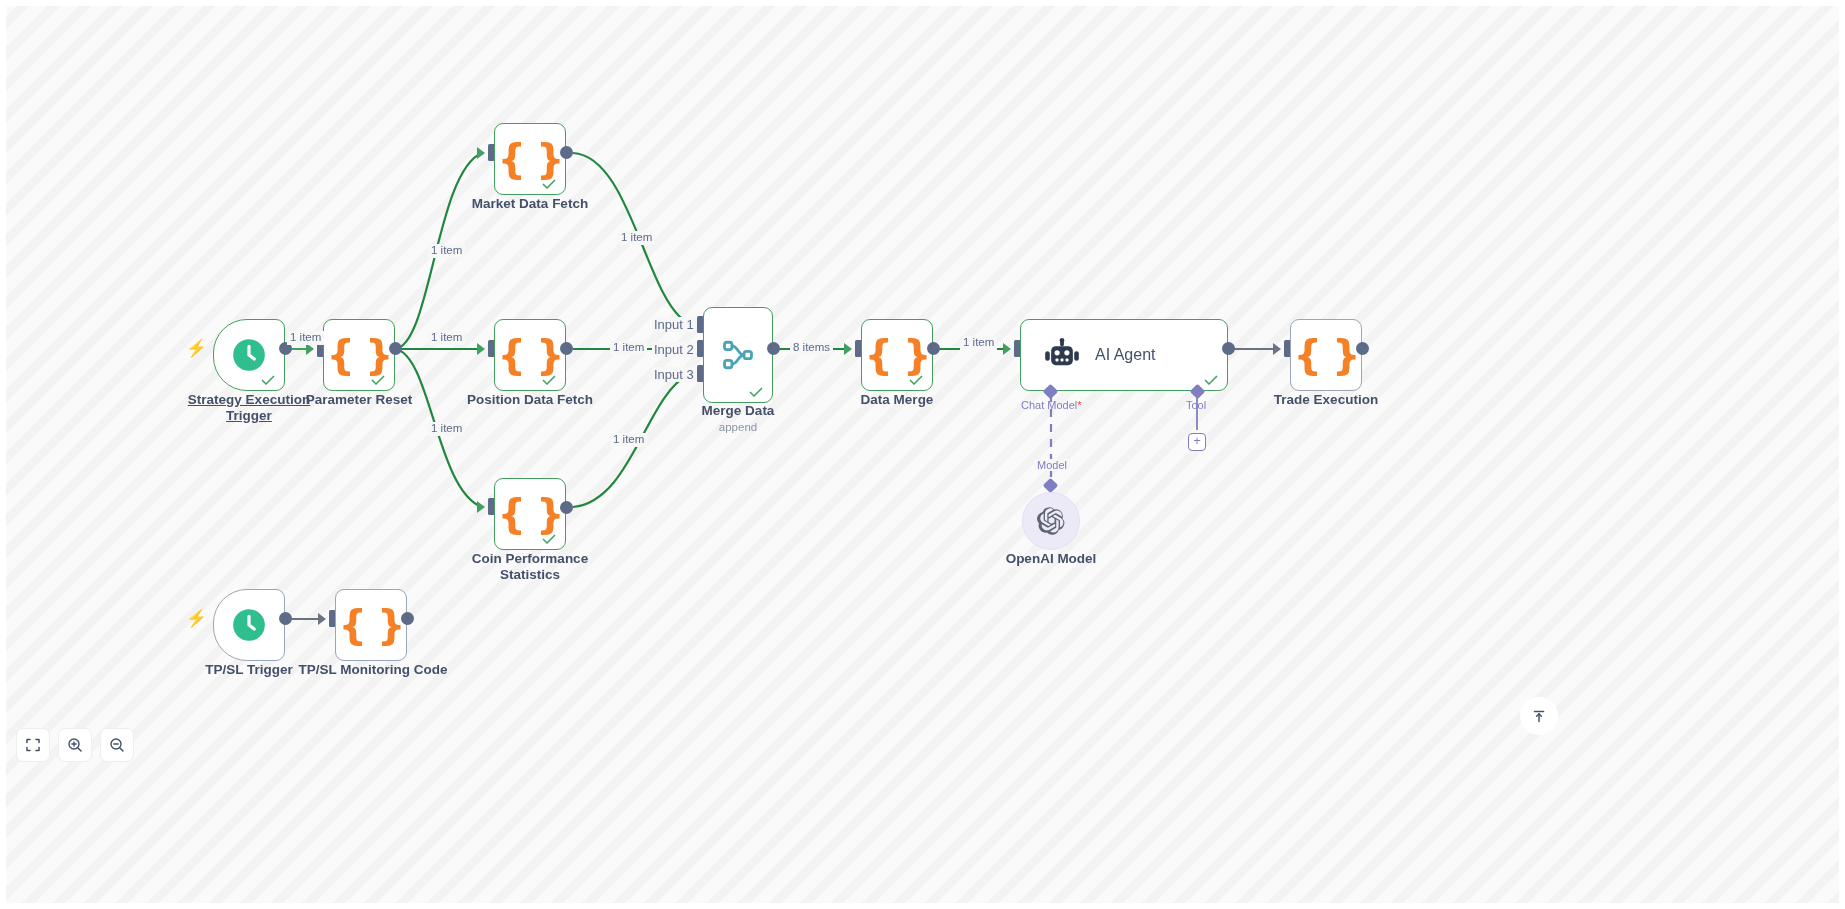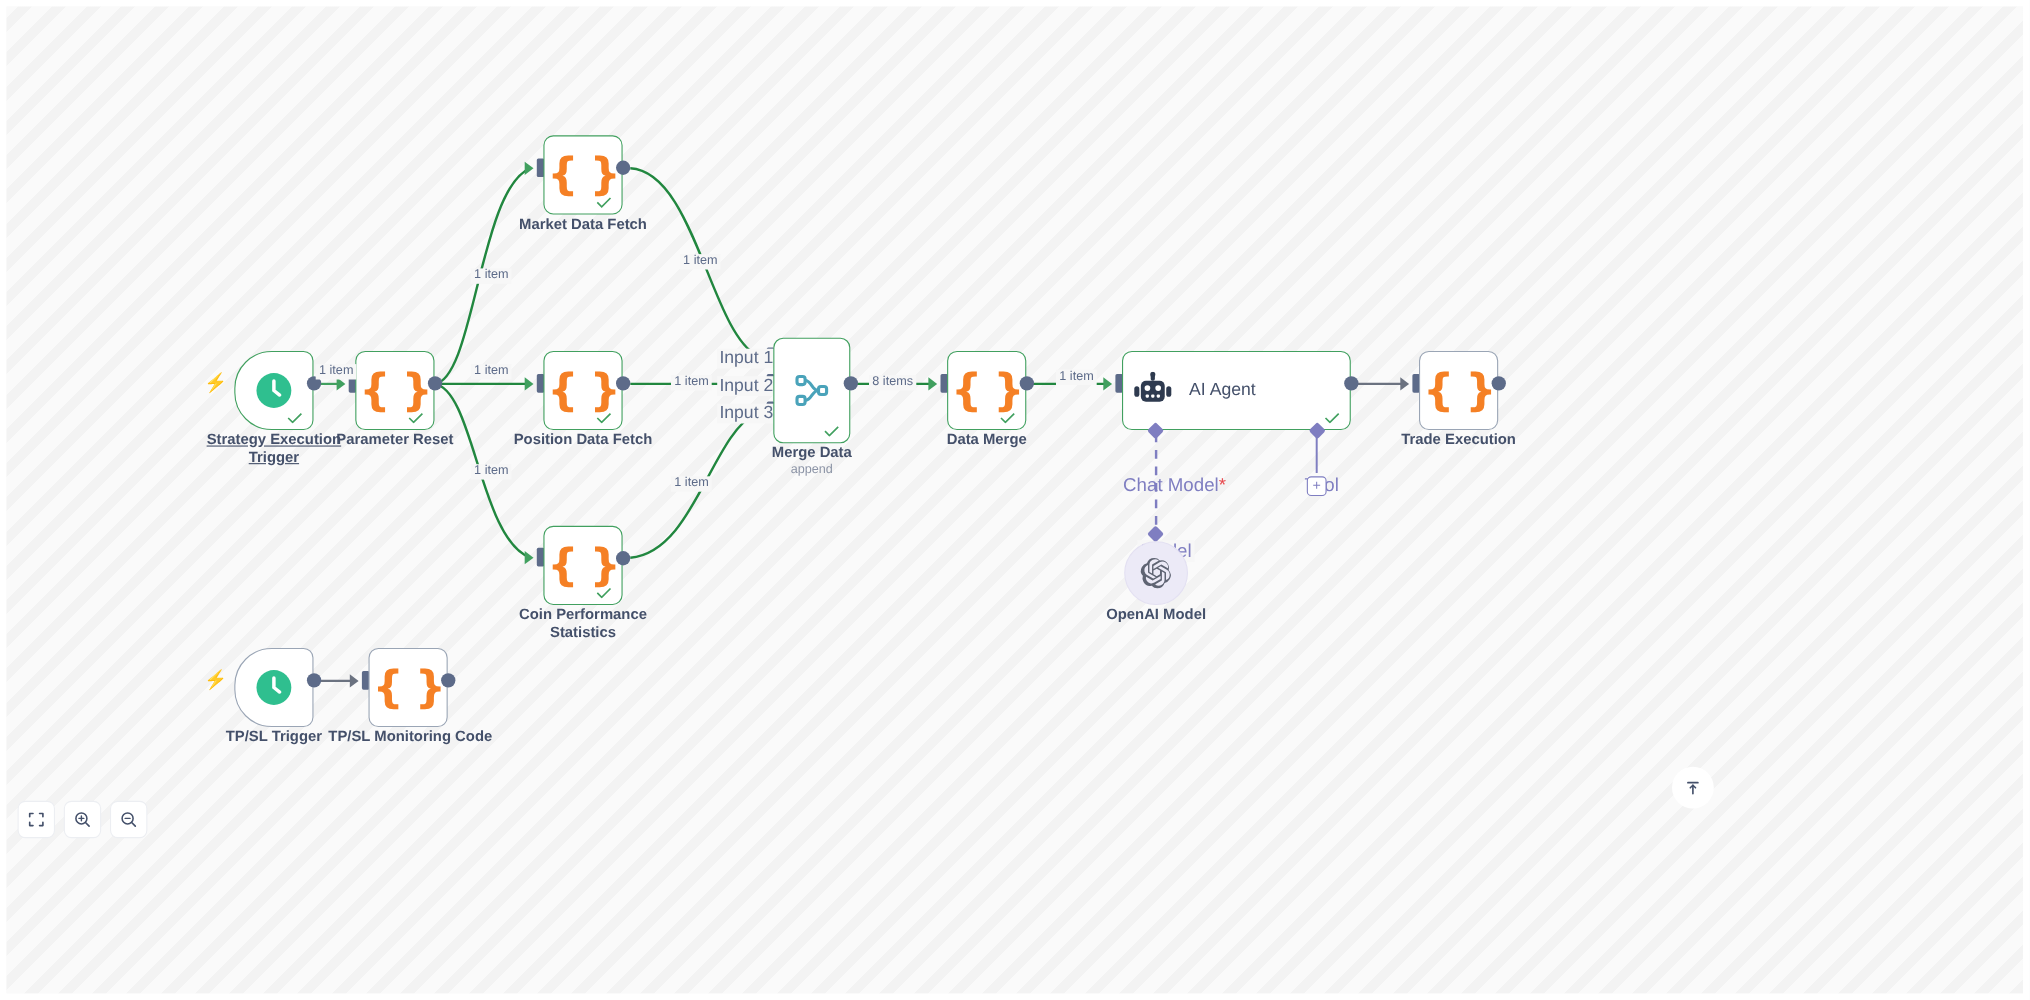--- a/index.html
+++ b/index.html
@@ -115,41 +115,40 @@
     position: absolute;
     font-size: 11.5px;
     color: #5d6b89;
     background: #f7f7f7;
     padding: 0 3px;
     white-space: nowrap;
     line-height: 1.2;
   }
   .plabel {
     position: absolute;
-    font-size: 16px;
+    font-size: 13px;
     color: #5d6b89;
     background: #f7f7f7;
     padding: 0 2px;
     white-space: nowrap;
   }
 
   
   .diamond {
     position: absolute;
     width: 11px; height: 11px;
     background: #7f7ec1;
     transform: rotate(45deg);
     border-radius: 2px;
   }
   .sublabel {
     position: absolute;
-    font-size: 17px;
+    font-size: 11px;
     color: #7f7ec1;
     white-space: nowrap;
-    margin-top: 32px;
   }
   .req { color: #e8474c; }
   .plusbtn {
     position: absolute;
     width: 18px; height: 18px;
     border: 1.5px solid #7f7ec1;
     border-radius: 4px;
     background: #ffffff;
     color: #7f7ec1;
     font-size: 13px;
@@ -334,21 +333,21 @@
         </svg>
       </div>
       <div class="dot" style="left:921px; top:336px;"></div>
       <div class="nlabel" style="left:821px; top:386px; width:140px;">Data Merge</div>
     </div>
     <div class="elabel" style="left:784px; top:335px;">8 items</div>
 
     <div class="node">
       <div class="inport" style="left:1008px; top:334px;"></div>
       <div class="arrowhead" style="left:997px; top:337px;"></div>
-      <div class="box ok wide" style="left:1014px; top:313px; width:208px; height:72px; padding-left:8px;">
+      <div class="box ok wide" style="left:1014px; top:313px; width:208px; height:72px; padding-left:22px;">
         <svg width="38" height="34" viewBox="0 0 28 24" style="flex:none;">
           <rect x="6" y="5.5" width="16" height="14" rx="3.4" fill="#2e3a4f"></rect>
           <rect x="12.6" y="1" width="2.8" height="4.5" rx="1.2" fill="#2e3a4f"></rect>
           <circle cx="14" cy="1.2" r="1.7" fill="#2e3a4f"></circle>
           <rect x="1.6" y="9.2" width="3.4" height="7" rx="1.7" fill="#2e3a4f"></rect>
           <rect x="23" y="9.2" width="3.4" height="7" rx="1.7" fill="#2e3a4f"></rect>
           <circle cx="10.4" cy="10.4" r="1.9" fill="#ffffff"></circle>
           <circle cx="17.6" cy="10.4" r="1.9" fill="#ffffff"></circle>
           <rect x="9.2" y="14.6" width="2.2" height="2.2" rx="0.7" fill="#ffffff"></rect>
           <rect x="12.9" y="14.6" width="2.2" height="2.2" rx="0.7" fill="#ffffff"></rect>

